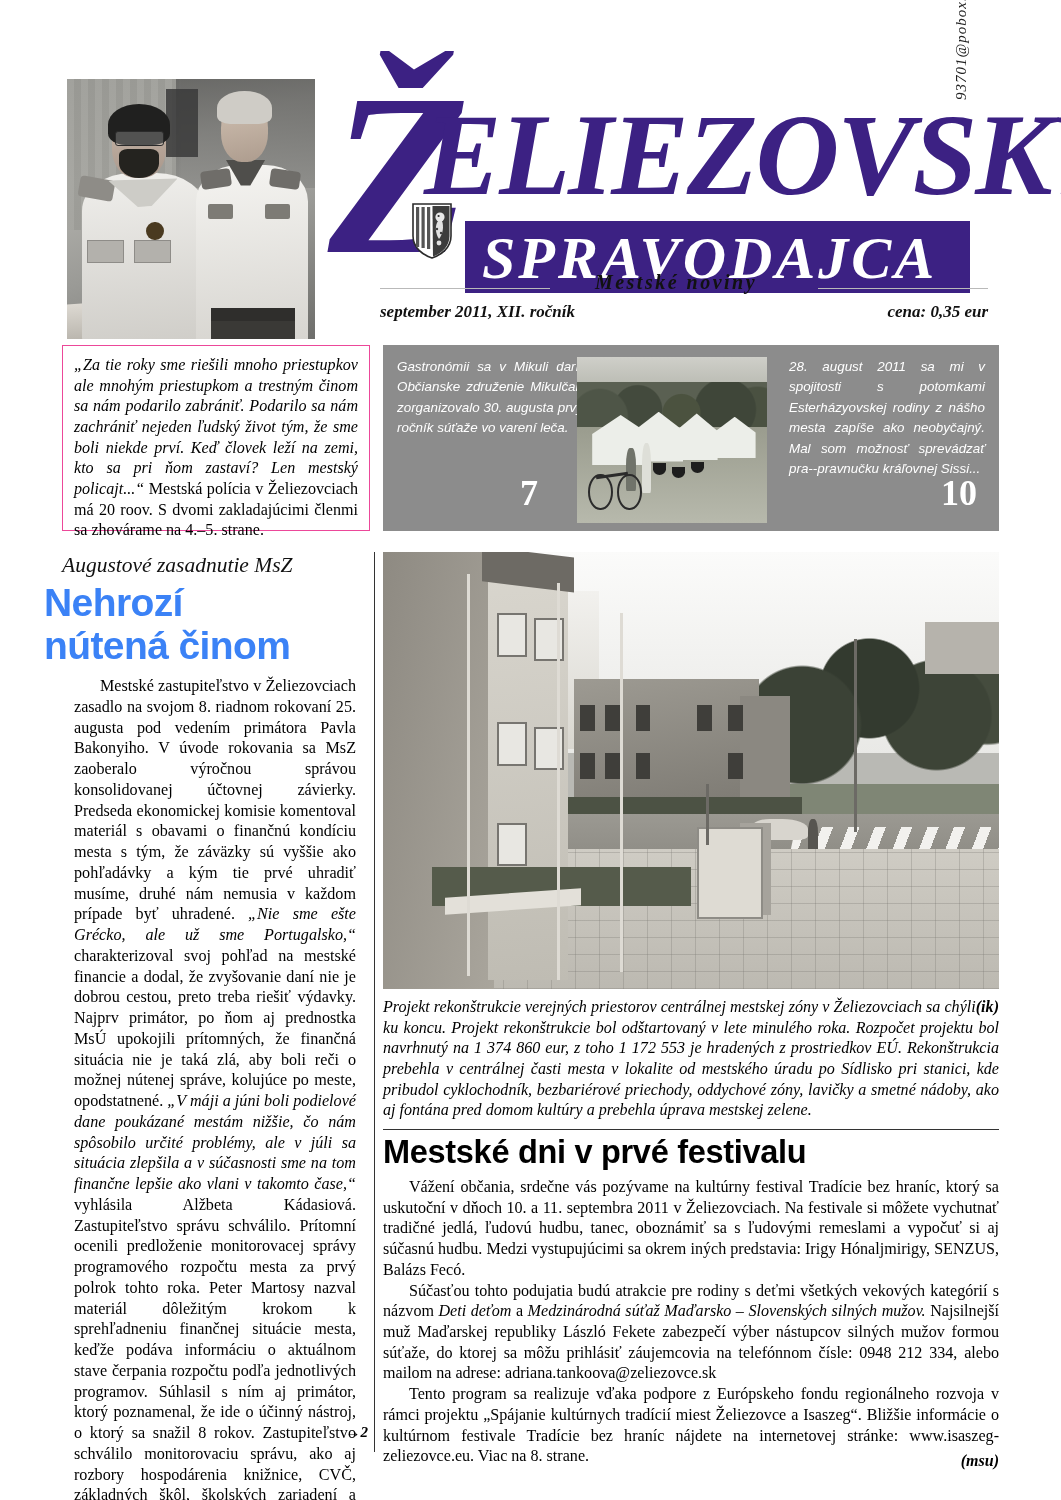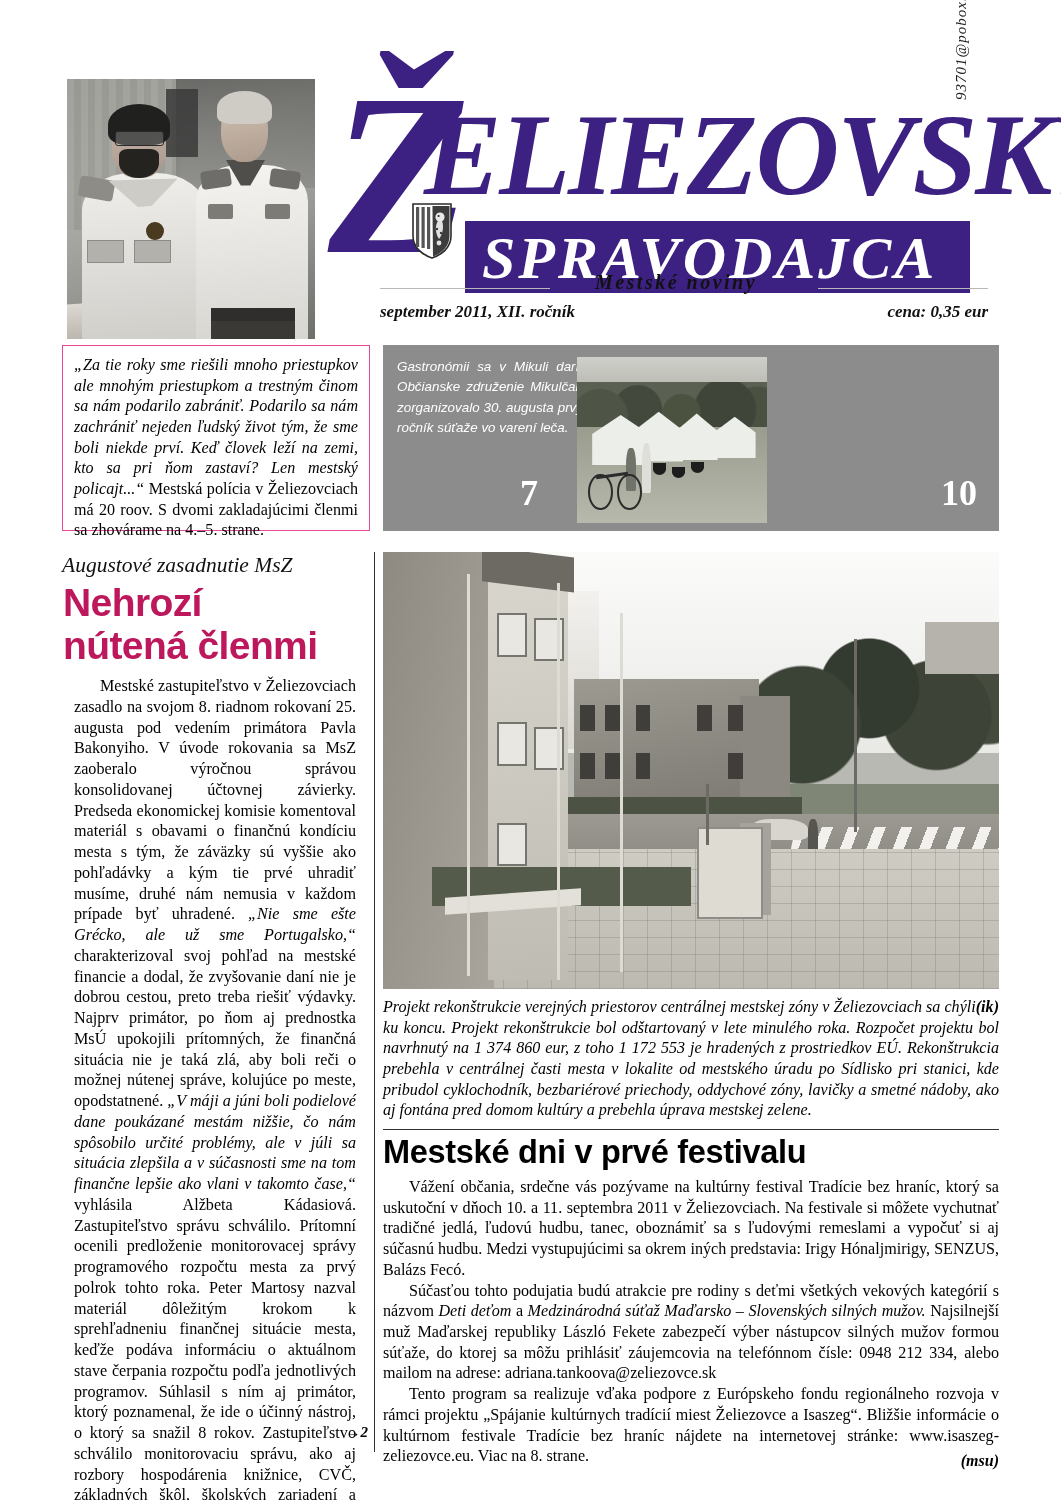--- a/index.html
+++ b/index.html
@@ -361,28 +361,28 @@
     position: absolute;
     left: 62px; top: 553px;
     width: 308px;
     font-family: "Liberation Serif", serif;
     font-style: italic;
     font-size: 21.5px;
     color: #111;
   }
   .headline {
     position: absolute;
-    left: 63px; top: 581px;
+    left: 44px; top: 581px;
     width: 310px;
     font-family: "Liberation Sans", sans-serif;
     font-weight: bold;
     font-size: 39px;
     line-height: 1.11;
     letter-spacing: -0.6px;
-    color: #be185d;
+    color: #3b82f6;
   }
   .body-left {
     position: absolute;
     left: 62px; top: 664px;
     width: 306px;
     font-family: "Liberation Serif", serif;
     font-size: 16.15px;
     line-height: 1.285;
     text-align: justify;
     text-align-last: left;
@@ -648,29 +648,30 @@
       <div class="pot p1"></div>
       <div class="pot p2"></div>
       <div class="pot p3"></div>
       <div class="bike">
         <div class="w w1"></div>
         <div class="w w2"></div>
         <div class="bar"></div>
       </div>
     </div>
 
+    <div class="banner-col right">28. august 2011 sa mi v spojitosti s potomkami Esterházyovskej rodiny z nášho mesta zapíše ako neobyčajný.   Mal som možnosť sprevádzať pra--pravnučku kráľovnej Sissi...</div>
     <div class="banner-pg r">10</div>
   </div>
 
   <div class="col-rule"></div>
 
   <div class="kicker">Augustové zasadnutie MsZ</div>
   <div class="headline">
     <div>Nehrozí</div>
-    <div>nútená členmi</div>
+    <div>nútená činom</div>
   </div>
 
   <div class="body-left">
     <p>
       <span>Mestské zastupiteľstvo v Želiezovciach zasadlo na svojom 8. riadnom rokovaní 25. augusta pod vedením primátora Pavla Bakonyiho. V úvode rokovania sa MsZ zaoberalo výročnou správou konsolidovanej účtovnej závierky. Predseda ekonomickej komisie komentoval materiál s obavami o finančnú kondíciu mesta s tým, že záväzky sú vyššie ako pohľadávky a kým tie prvé uhradiť musíme, druhé nám nemusia v každom prípade byť uhradené. </span><i>„Nie sme ešte Grécko, ale už sme Portugalsko,“</i><span> charakterizoval svoj pohľad na mestské financie a dodal, že zvyšovanie daní nie je dobrou cestou, preto treba riešiť výdavky. Najprv primátor, po ňom aj prednostka MsÚ upokojili prítomných, že finančná situácia nie je taká zlá, aby boli reči o možnej nútenej správe, kolujúce po meste, opodstatnené. </span><i>„V máji a júni boli podielové dane poukázané mestám nižšie, čo nám spôsobilo určité problémy, ale v júli sa situácia zlepšila a v súčasnosti sme na tom finančne lepšie ako vlani v takomto čase,“</i><span> vyhlásila Alžbeta Kádasiová. Zastupiteľstvo správu schválilo. Prítomní ocenili predloženie monitorovacej správy programového rozpočtu mesta za prvý polrok tohto roka. Peter Martosy nazval materiál dôležitým krokom k sprehľadneniu finančnej situácie mesta, keďže podáva informáciu o aktuálnom stave čerpania rozpočtu podľa jednotlivých programov. Súhlasil s ním aj primátor, ktorý poznamenal, že ide o účinný nástroj, o ktorý sa snažil 8 rokov. Zastupiteľstvo schválilo monitorovaciu správu, ako aj rozbory hospodárenia knižnice, CVČ, základných škôl, školských zariadení a správy o ich pripravenosti na</span>
     </p>
   </div>
   <div class="cont-arrow">→2</div>
 
   <div class="main-photo">

